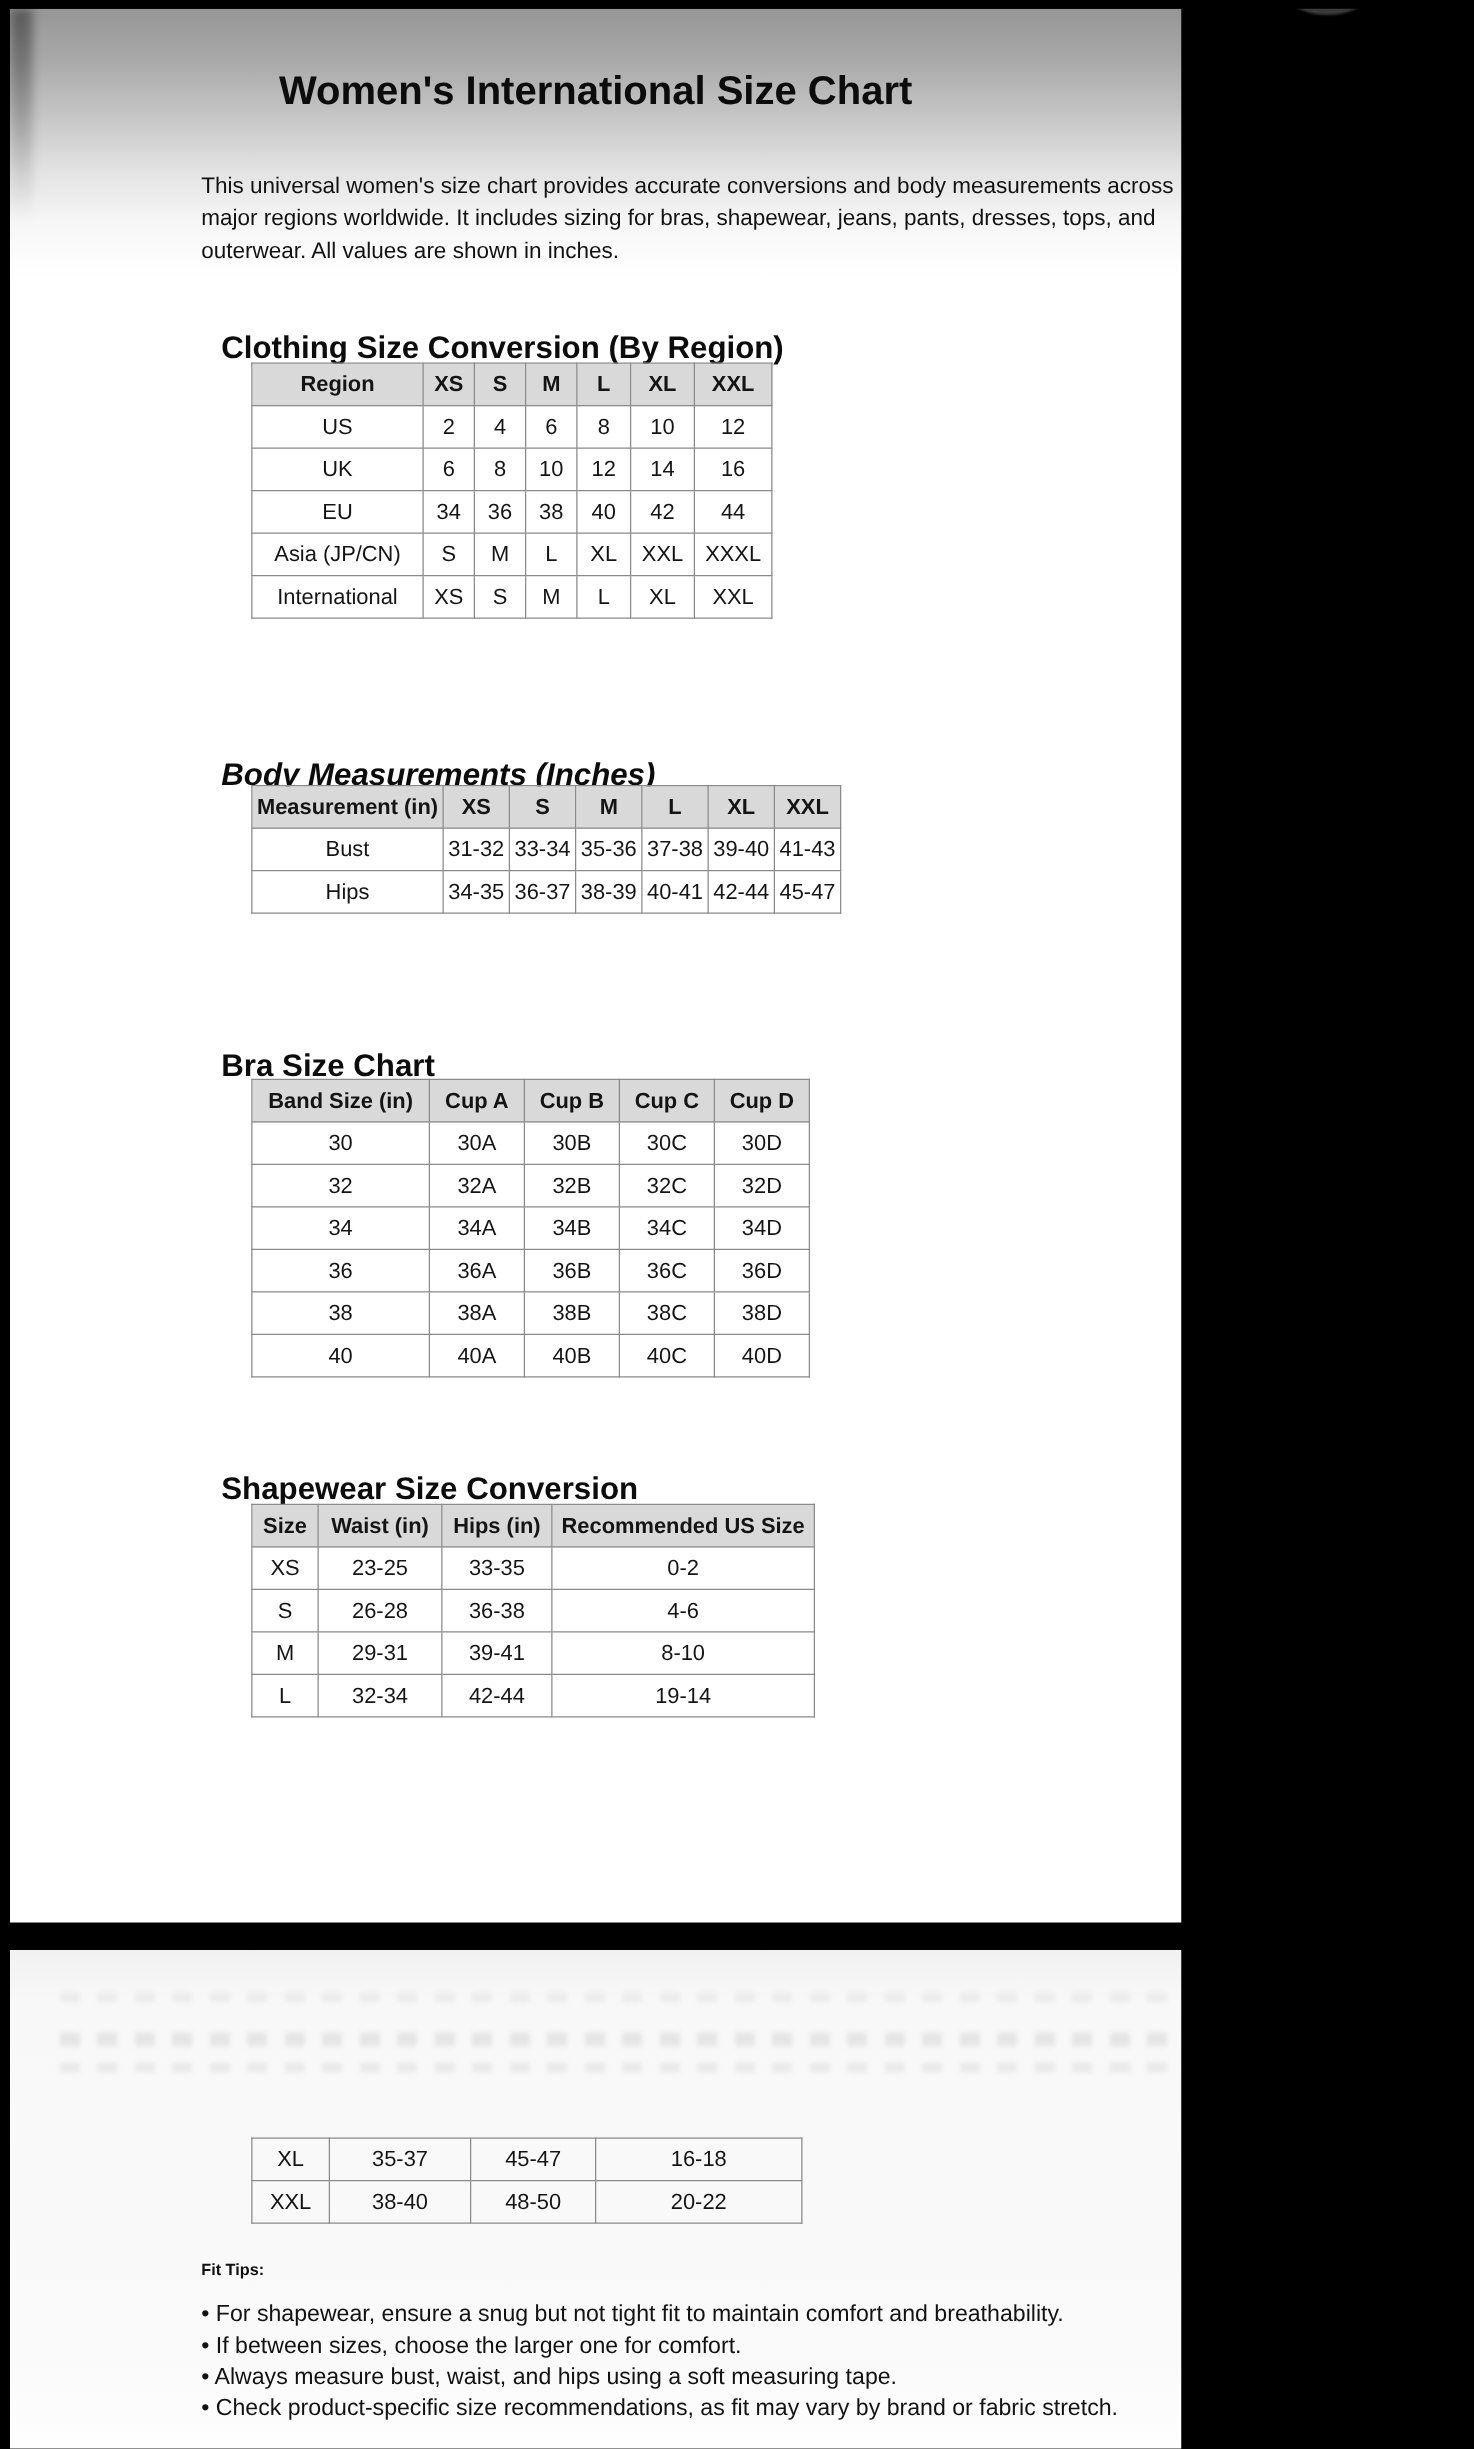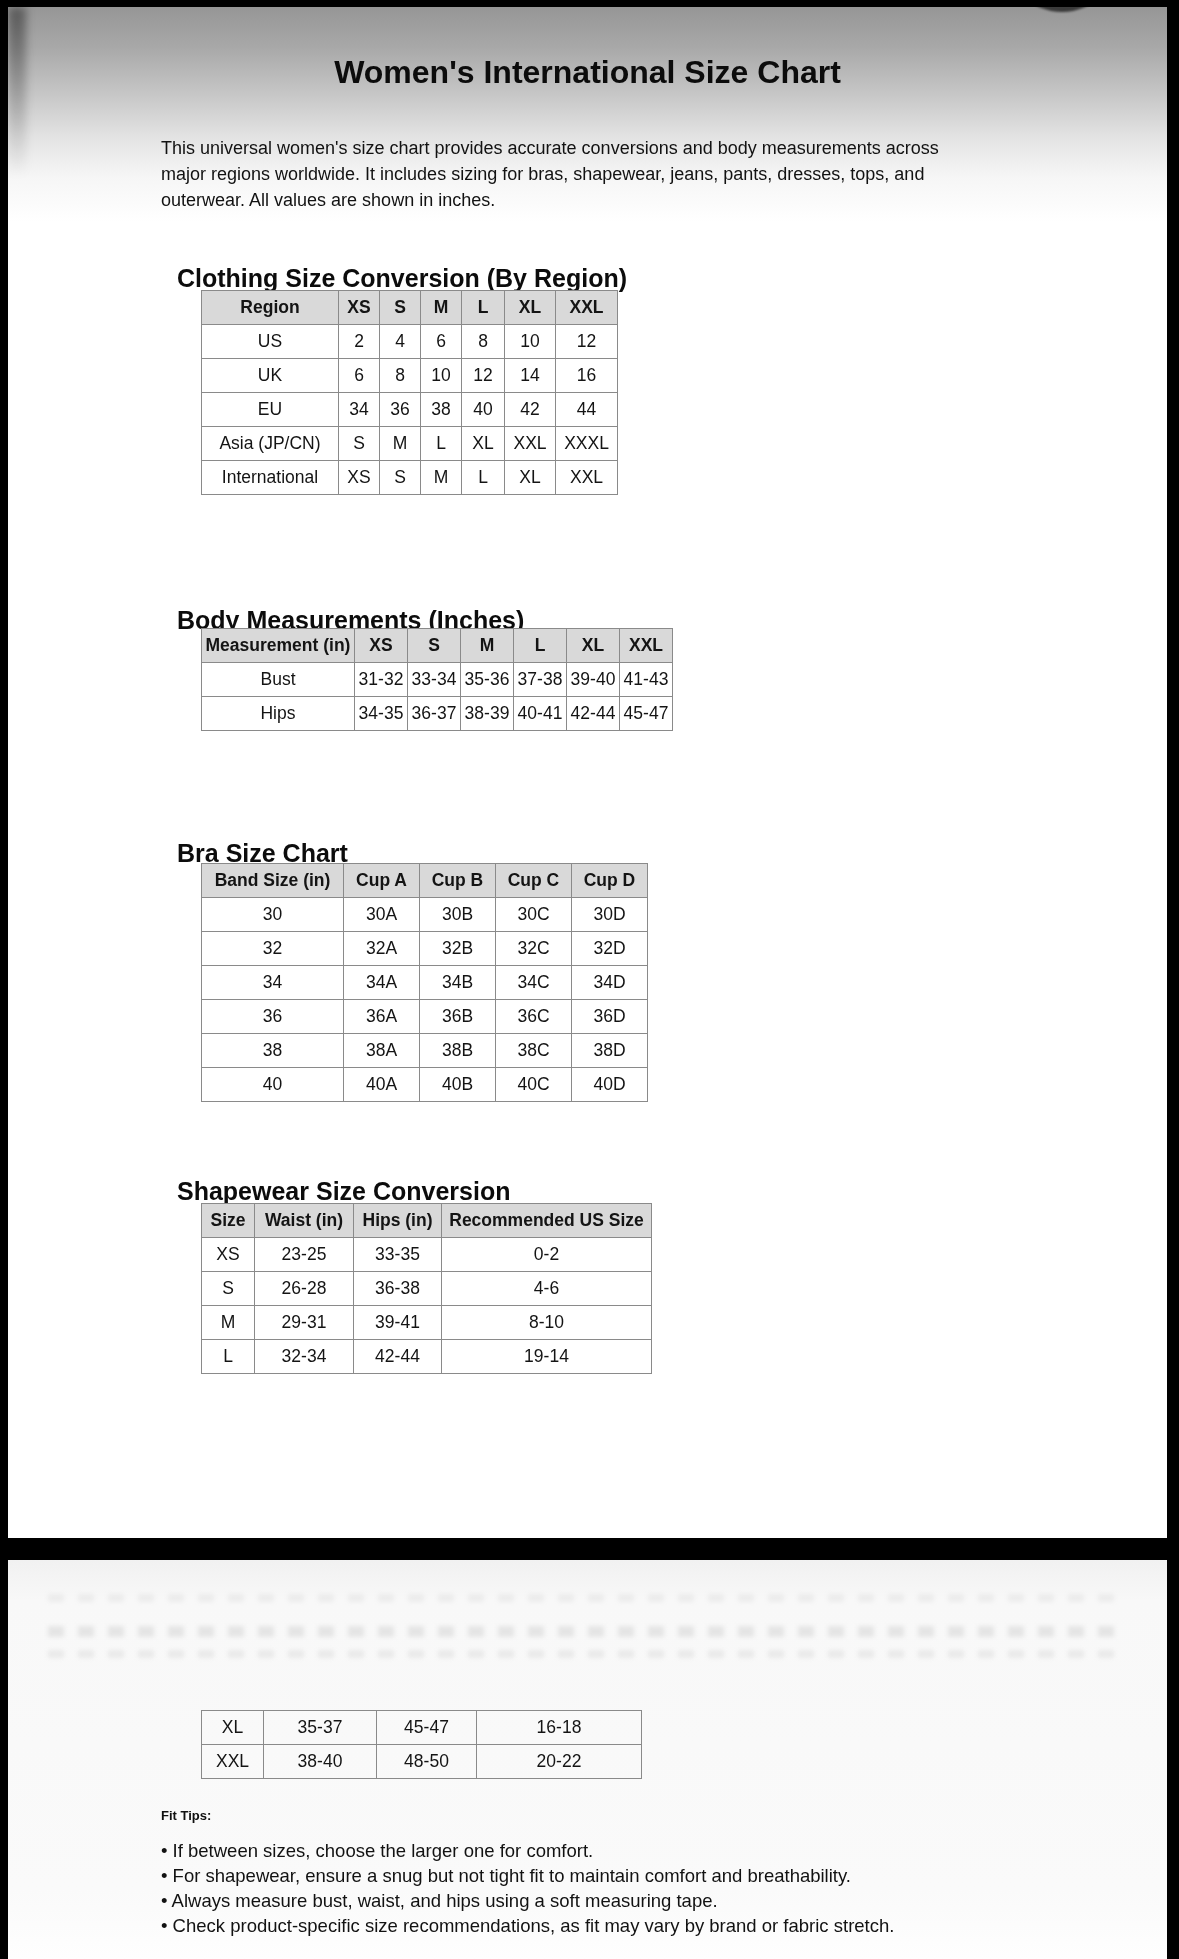--- a/index.html
+++ b/index.html
@@ -17,21 +17,21 @@
     background: #000; z-index: 5;
   }
   .float-circle {
     position: absolute; left: 1006px; top: -100px;
     width: 112px; height: 112px; border-radius: 50%;
     background: radial-gradient(circle at 45% 40%, #565656, #2f2f2f);
     filter: blur(1px);
     z-index: 4;
   }
   .page {
-    position: absolute; left: 8px; width: 1159px;
+    position: absolute; left: 8px; width: 937px;
     overflow: hidden; z-index: 1;
   }
   .page1 {
     top: 7px; height: 1531px;
     background: linear-gradient(180deg, #969696 0px, #a8a8a8 40px, #c5c5c5 85px, #e3e3e3 130px, #f6f6f6 170px, #ffffff 215px);
   }
   .page2 {
     top: 1560px; height: 399px;
     background: linear-gradient(180deg, #f1f1f1 0px, #f8f8f8 40px, #fafafa 330px, #fefefe 399px);
   }
@@ -48,21 +48,21 @@
   }
   .intro {
     position: absolute; top: 128px; left: 153px;
     font-size: 18px; line-height: 26px; color: #121212;
   }
   h2.sec {
     position: absolute; left: 153px; margin: 16px;
     font-size: 25px; line-height: 30px; font-weight: bold; color: #0c0c0c;
   }
   #sec-clothing  { top: 240px; }
-  #sec-body      { top: 582px; }
+  #sec-body      { top: 582px; font-style: italic; }
   #sec-bra       { top: 815px; }
   #sec-shapewear { top: 1153px; }
   table {
     position: absolute; left: 153px;
     border-collapse: collapse; table-layout: fixed; margin-left: 40px;
   }
   th, td {
     border: 1px solid #8a8a8a;
     height: 34px; padding: 0;
     text-align: center; vertical-align: middle;
@@ -356,18 +356,18 @@
         <td>XXL</td>
         <td>38-40</td>
         <td>48-50</td>
         <td>20-22</td>
       </tr>
     </tbody>
   </table>
 
   <div class="fit-heading">Fit Tips:</div>
   <div class="fit-list">
+    <div>• For shapewear, ensure a snug but not tight fit to maintain comfort and breathability.</div>
     <div>• If between sizes, choose the larger one for comfort.</div>
-    <div>• For shapewear, ensure a snug but not tight fit to maintain comfort and breathability.</div>
     <div>• Always measure bust, waist, and hips using a soft measuring tape.</div>
     <div>• Check product-specific size recommendations, as fit may vary by brand or fabric stretch.</div>
   </div>
 </div>
 
 </body></html>

